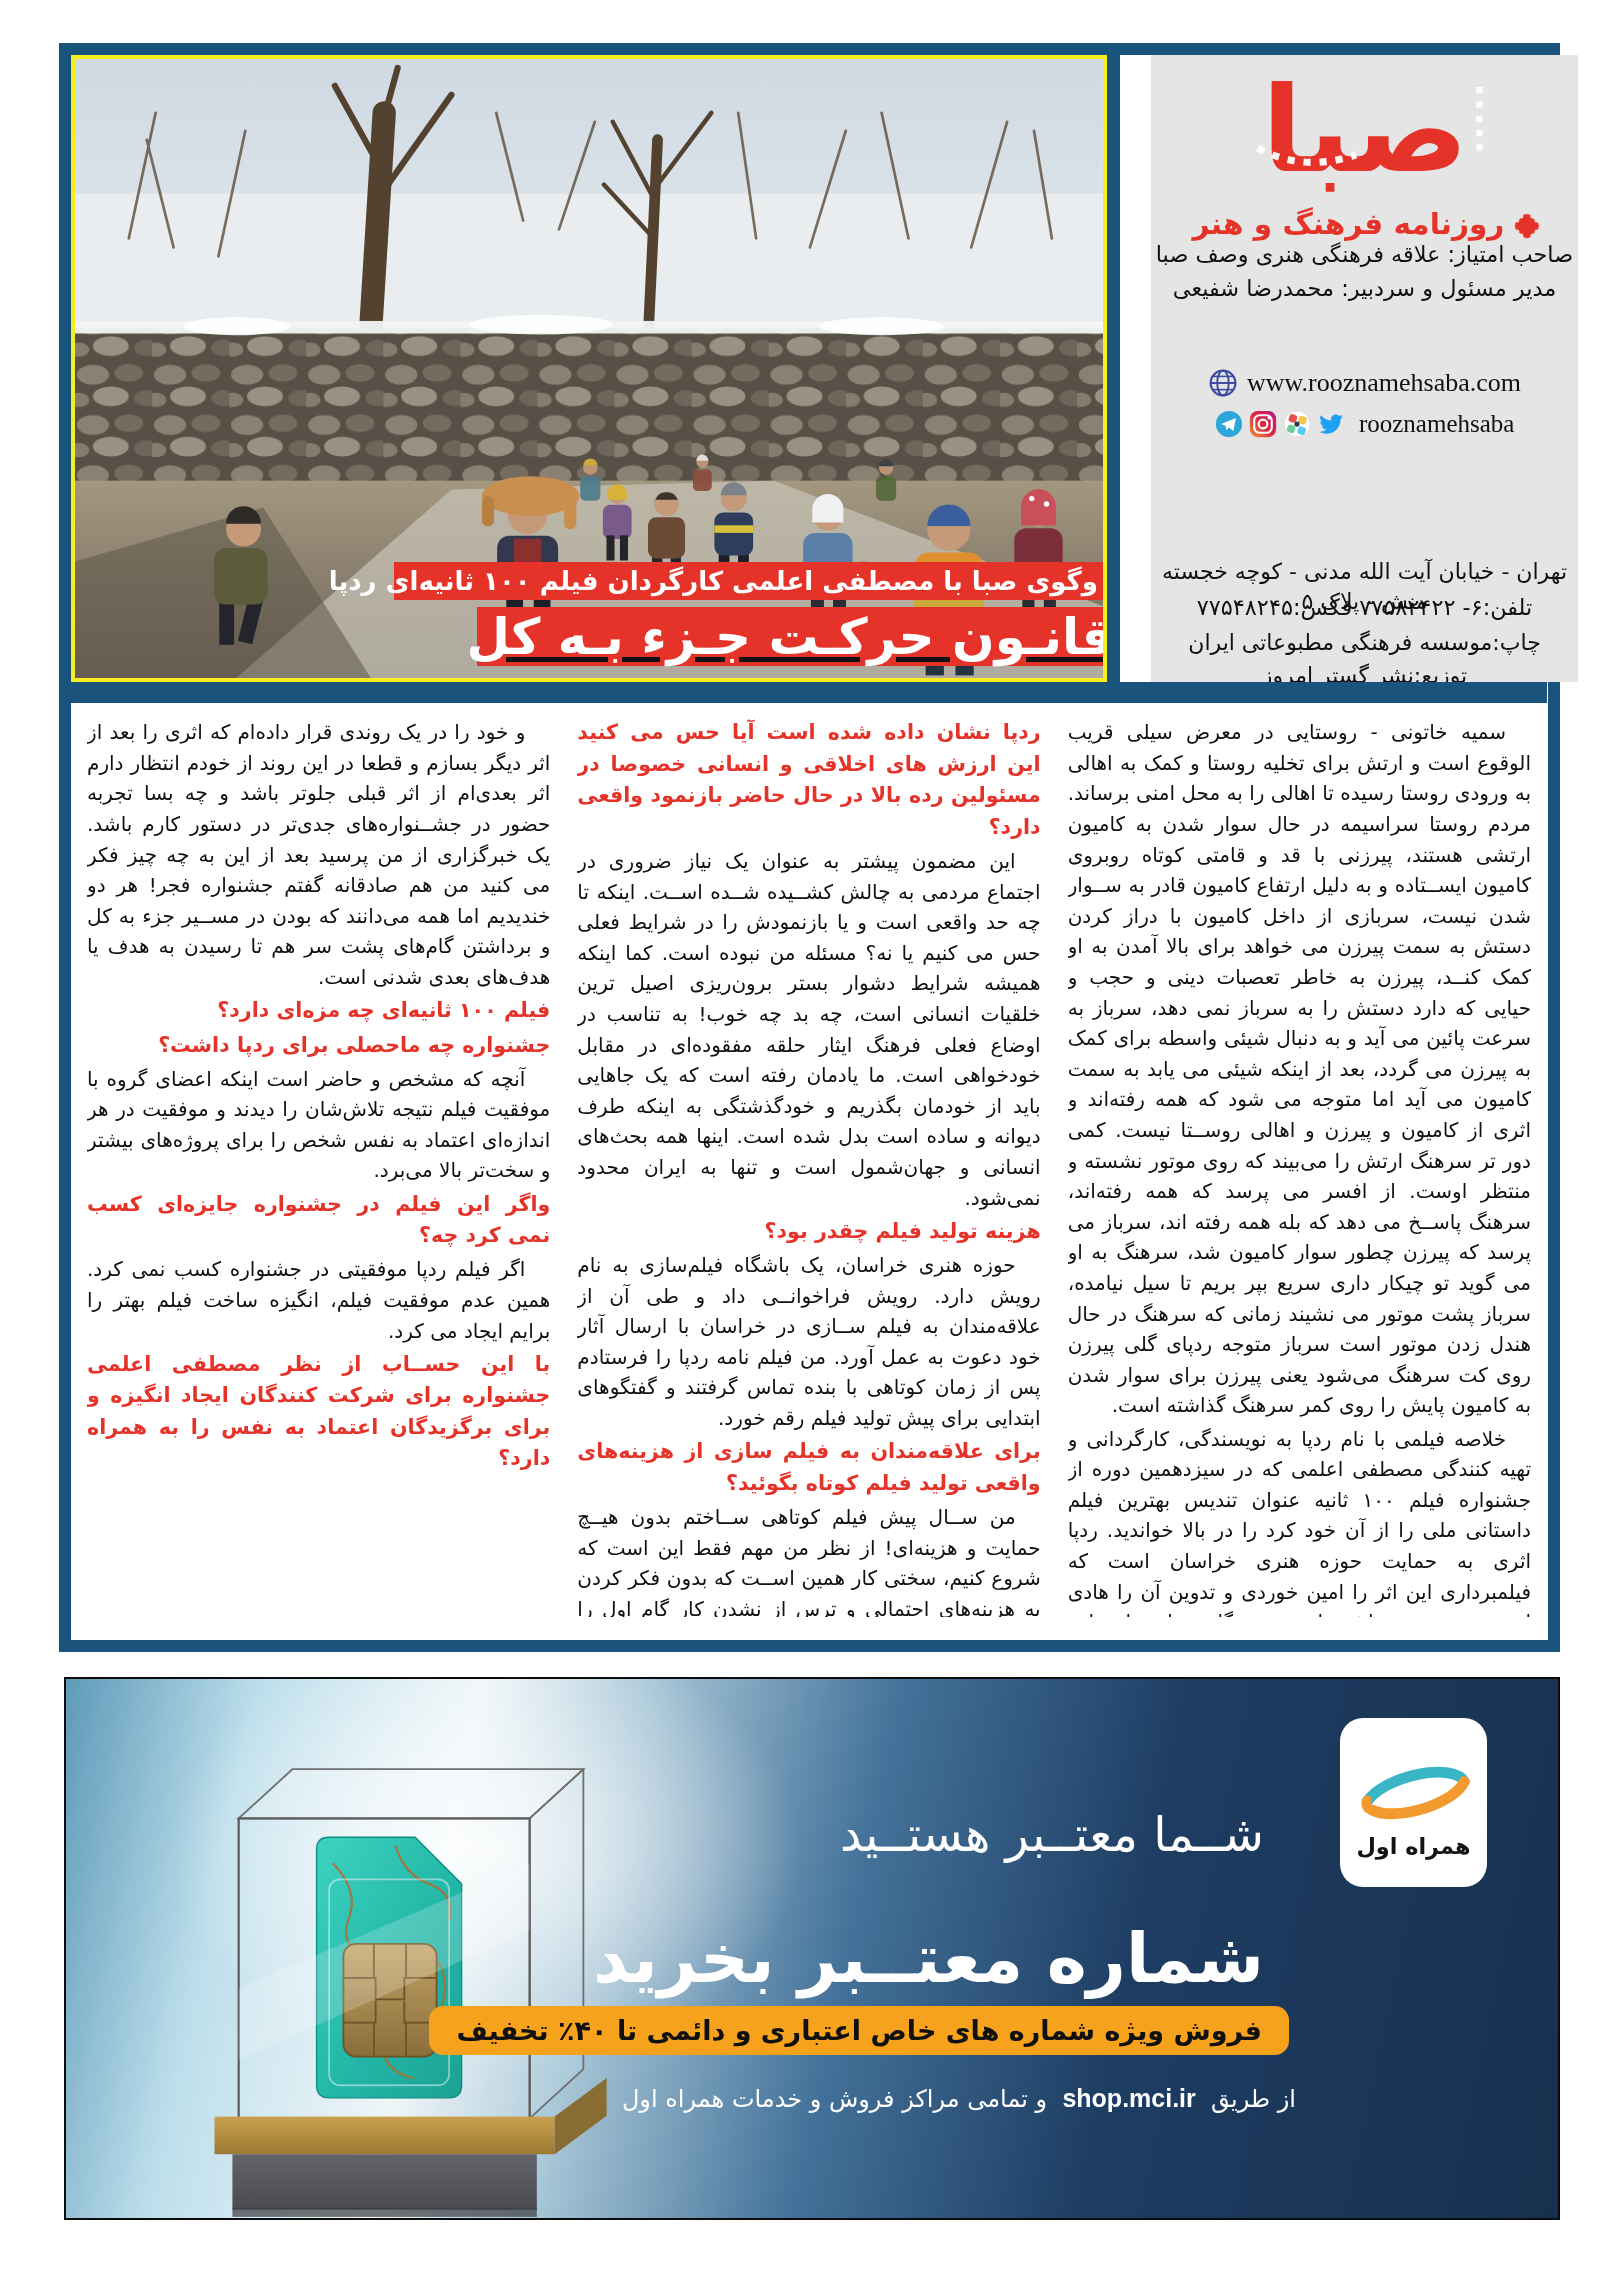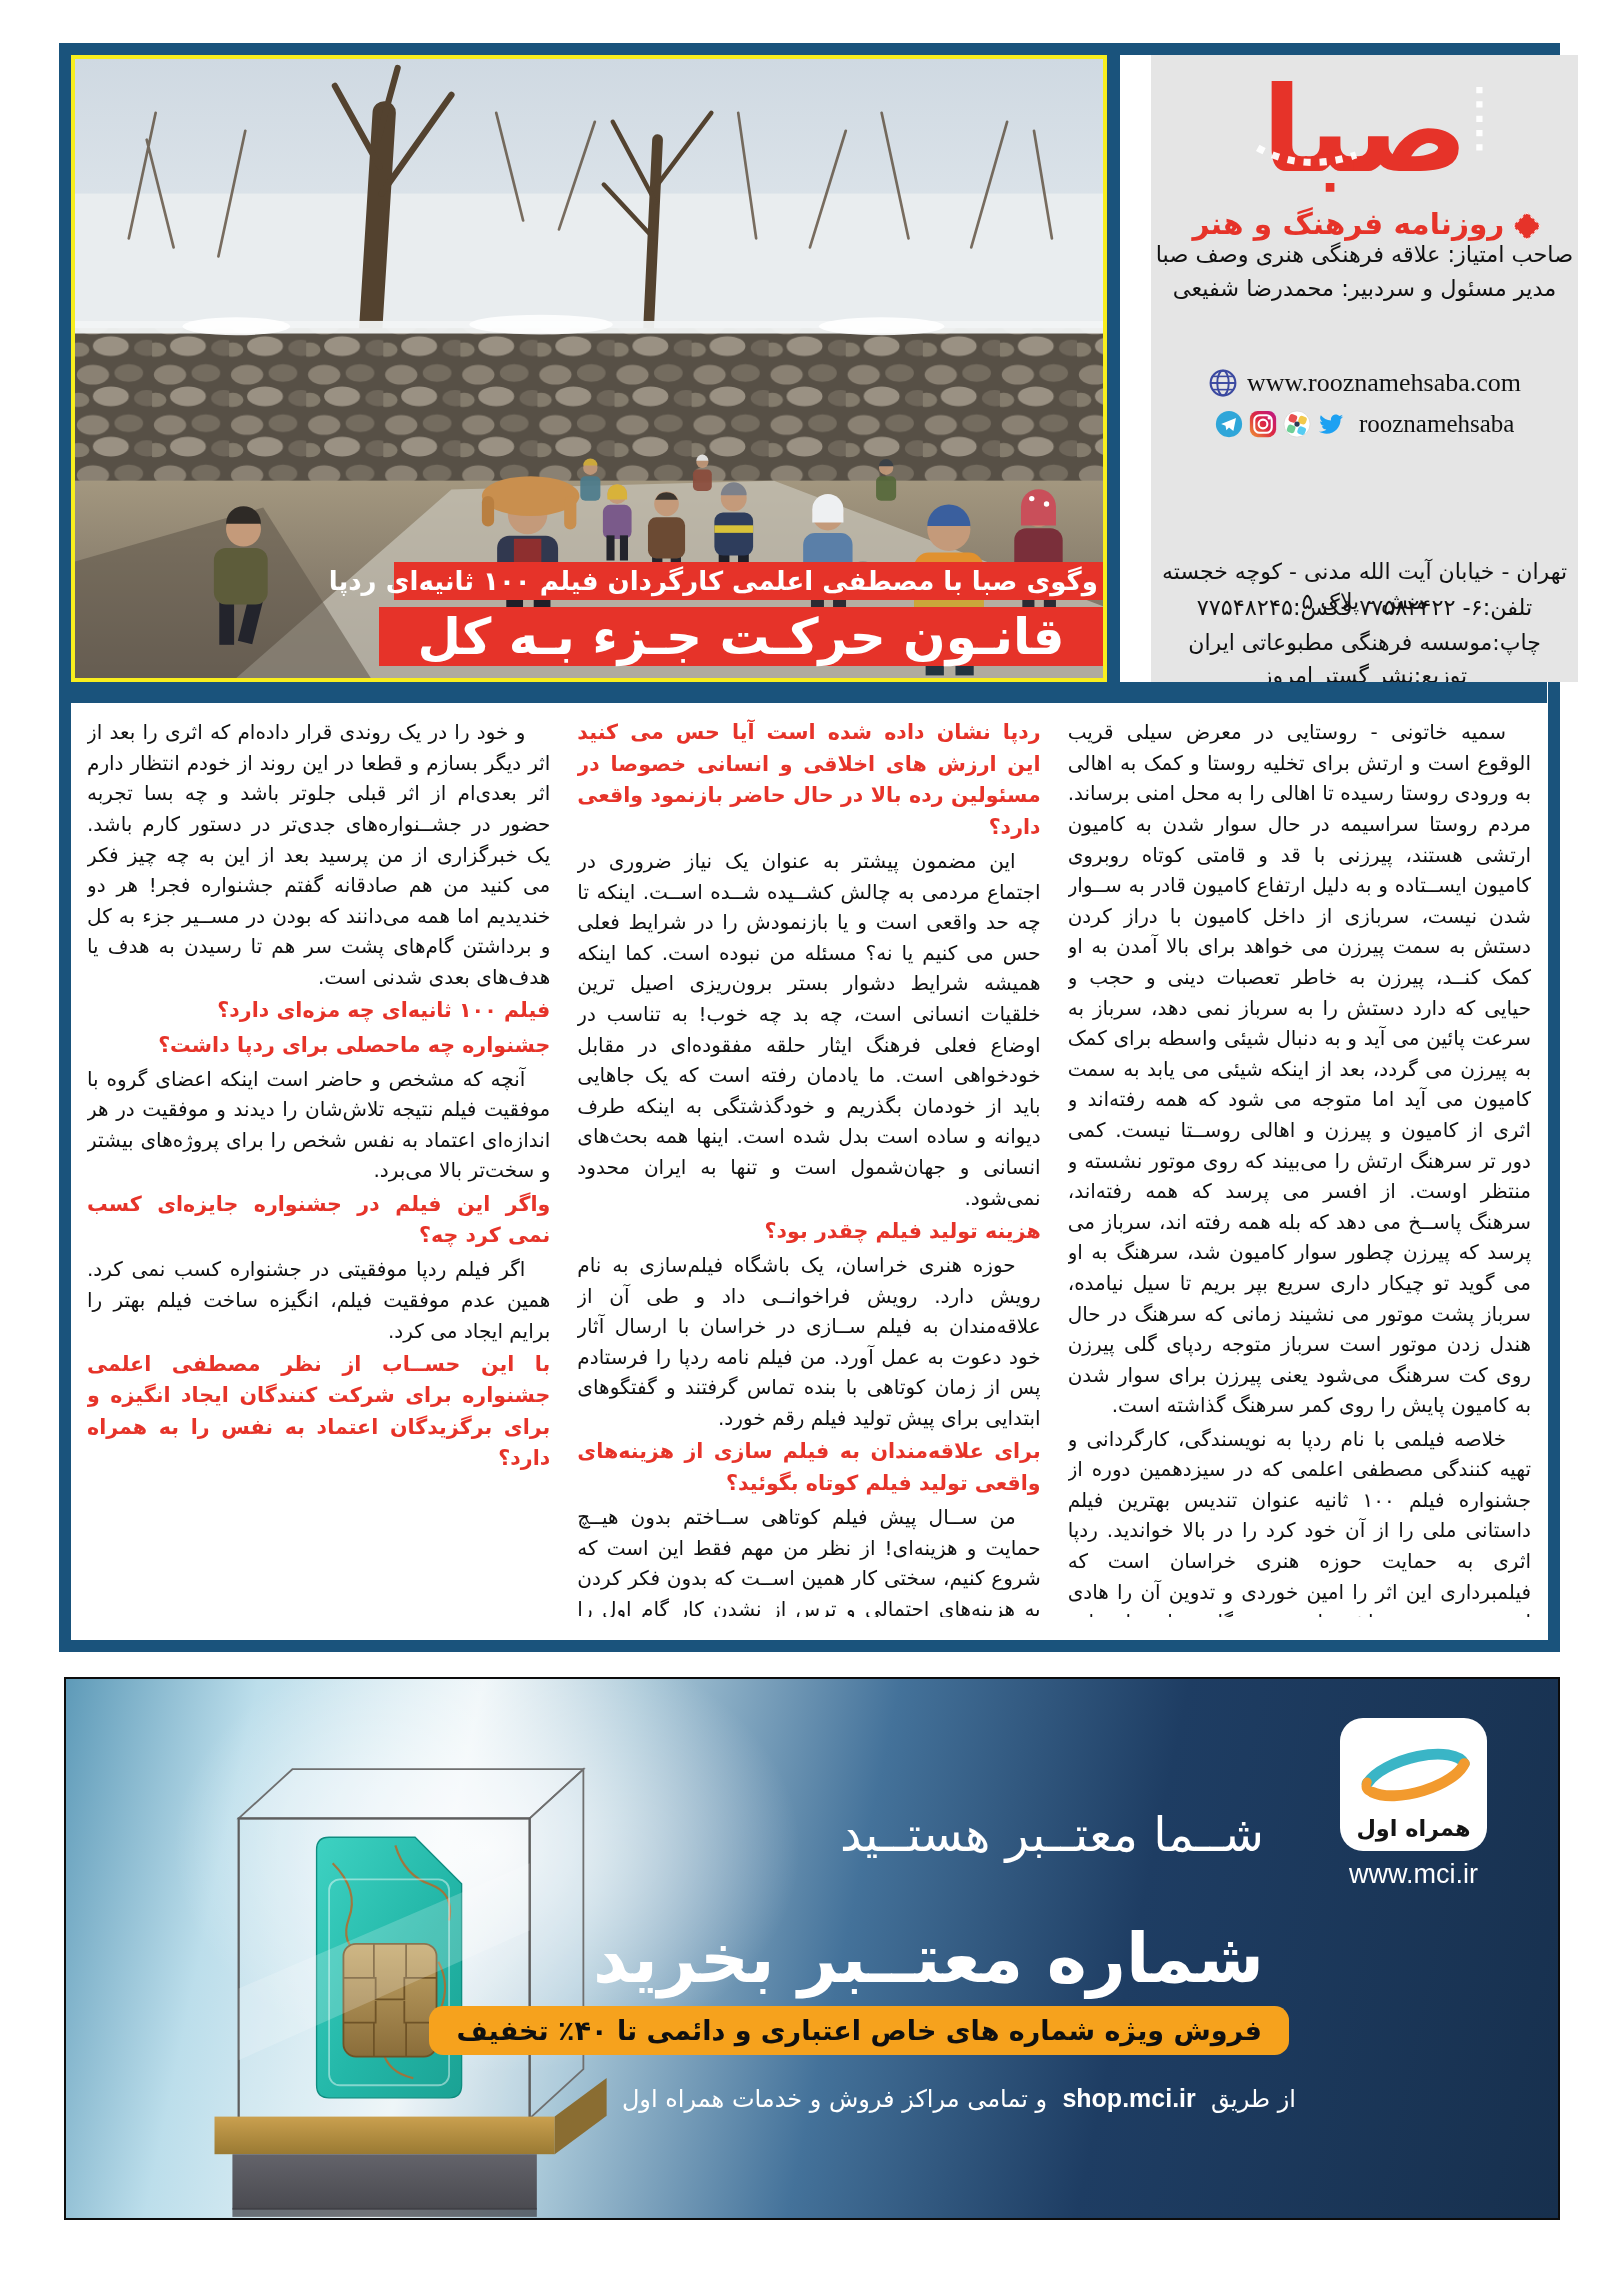--- a/index.html
+++ b/index.html
@@ -10,22 +10,22 @@
   .frame{position:absolute;left:59px;top:43px;width:1501px;height:1609px;
          border:12.5px solid #1a537c;box-sizing:border-box;background:#fff;}
 
   
   .photo-wrap{position:absolute;left:0;top:0;width:1036px;height:627px;
               border:4.5px solid #f8ee1e;box-sizing:border-box;overflow:hidden;background:#dfe6ea;}
   .photo-wrap svg{display:block;width:100%;height:100%;}
   .kicker-band{position:absolute;right:0;top:503px;width:709px;height:38px;background:#e63329;
                display:flex;align-items:center;justify-content:center;}
   .kicker-band span{color:#fff;font-weight:bold;font-size:26px;white-space:nowrap;}
-  .headline-band{position:absolute;right:0;top:548px;width:724px;height:59px;background:#e63329;
-                 display:flex;align-items:center;justify-content:center;}
+  .headline-band{position:absolute;right:0;top:548px;width:626px;height:59px;background:#e63329;
+                 display:flex;align-items:center;justify-content:center;text-decoration:underline;}
   .headline-band span{color:#fff;font-weight:bold;font-size:50px;white-space:nowrap;letter-spacing:0.9px;}
 
   
   .divider-v{position:absolute;left:1036px;top:0;width:12.5px;height:627px;background:#1a537c;}
 
   
   .masthead{position:absolute;left:1080px;top:0;width:427px;height:627px;background:#e5e5e5;}
   .masthead .abs{position:absolute;left:0;width:100%;text-align:center;}
   .logo-box{top:7.2px;height:143px;}
   .tagline{top:152px;font-size:29.6px;font-weight:bold;color:#e63329;}
@@ -54,21 +54,21 @@
   .col p.body{text-indent:25px;}
   .col p.question{color:#e63329;font-weight:bold;text-indent:0;font-size:20.6px;}
 
   
   .ad{position:absolute;left:64px;top:1677px;width:1496px;height:543px;border:2.7px solid #0c0c0c;
       box-sizing:border-box;overflow:hidden;
       background:linear-gradient(102deg,#5e9ab8 0%,#bcdeeb 12%,#edf5f8 26%,#a9c8d8 36%,#44729a 52%,#1e3d63 70%,#17304e 100%);}
   .ad-glow{position:absolute;left:107px;top:-54px;width:627px;height:448px;border-radius:50%;
            background:radial-gradient(closest-side,rgba(255,255,255,.85),rgba(255,255,255,0));}
   .ad-cube{position:absolute;left:16px;top:14.3px;width:573px;height:524px;}
-  .ad-logo-card{position:absolute;right:71px;top:39px;width:147px;height:133px;background:#fff;
+  .ad-logo-card{position:absolute;right:71px;top:39px;width:147px;height:169px;background:#fff;
                 border-radius:23px;display:flex;flex-direction:column;align-items:center;justify-content:center;}
   .ad-url{position:absolute;right:44px;top:180px;width:201px;text-align:center;color:#fff;
           font-size:27px;direction:ltr;font-family:"Liberation Sans",sans-serif;}
   .ad-h1{position:absolute;right:294px;top:127px;color:#fff;font-weight:normal;font-size:48px;white-space:nowrap;}
   .ad-h2{position:absolute;right:294px;top:240px;color:#fff;font-weight:bold;font-size:68px;white-space:nowrap;}
   .ad-pill{position:absolute;right:269px;top:327px;background:#f6a21d;border-radius:14.3px;
            padding:9px 27px;font-size:27px;font-weight:bold;color:#101010;white-space:nowrap;}
   .ad-footer{position:absolute;right:262px;top:405px;color:#fff;font-size:24px;white-space:nowrap;}
   .ad-footer b{font-family:"Liberation Sans",sans-serif;direction:ltr;unicode-bidi:embed;font-size:25px;}
 </style>

